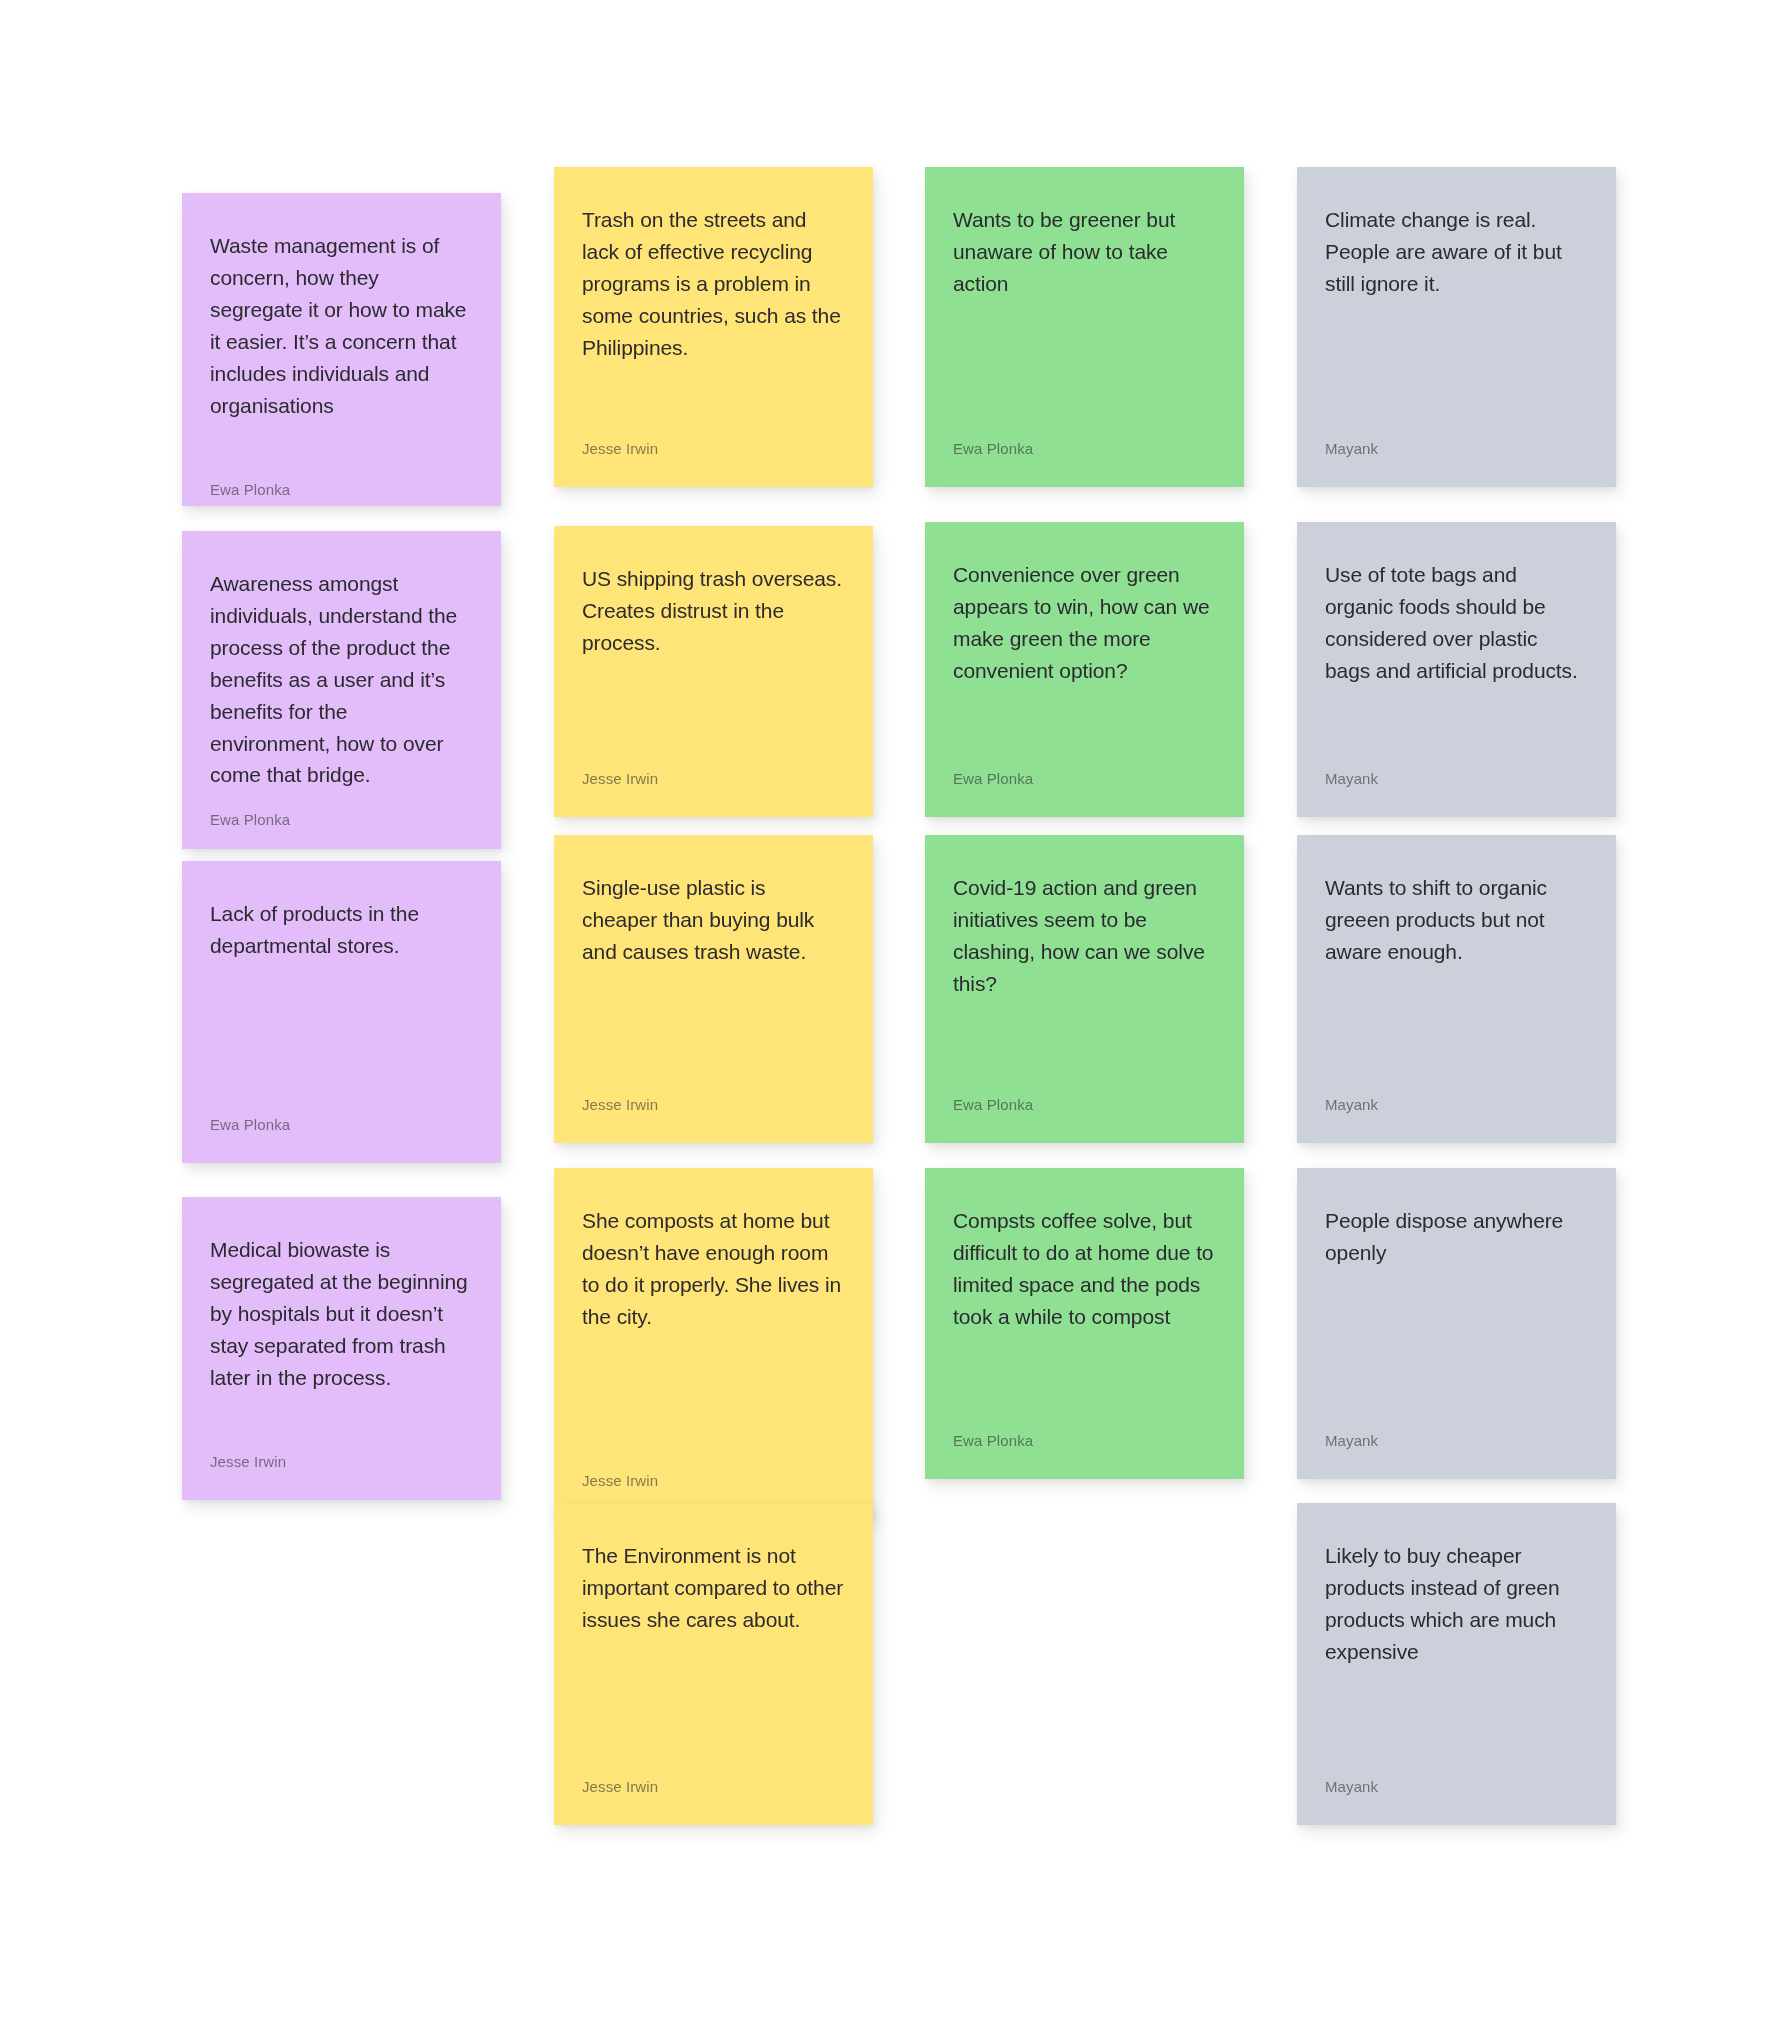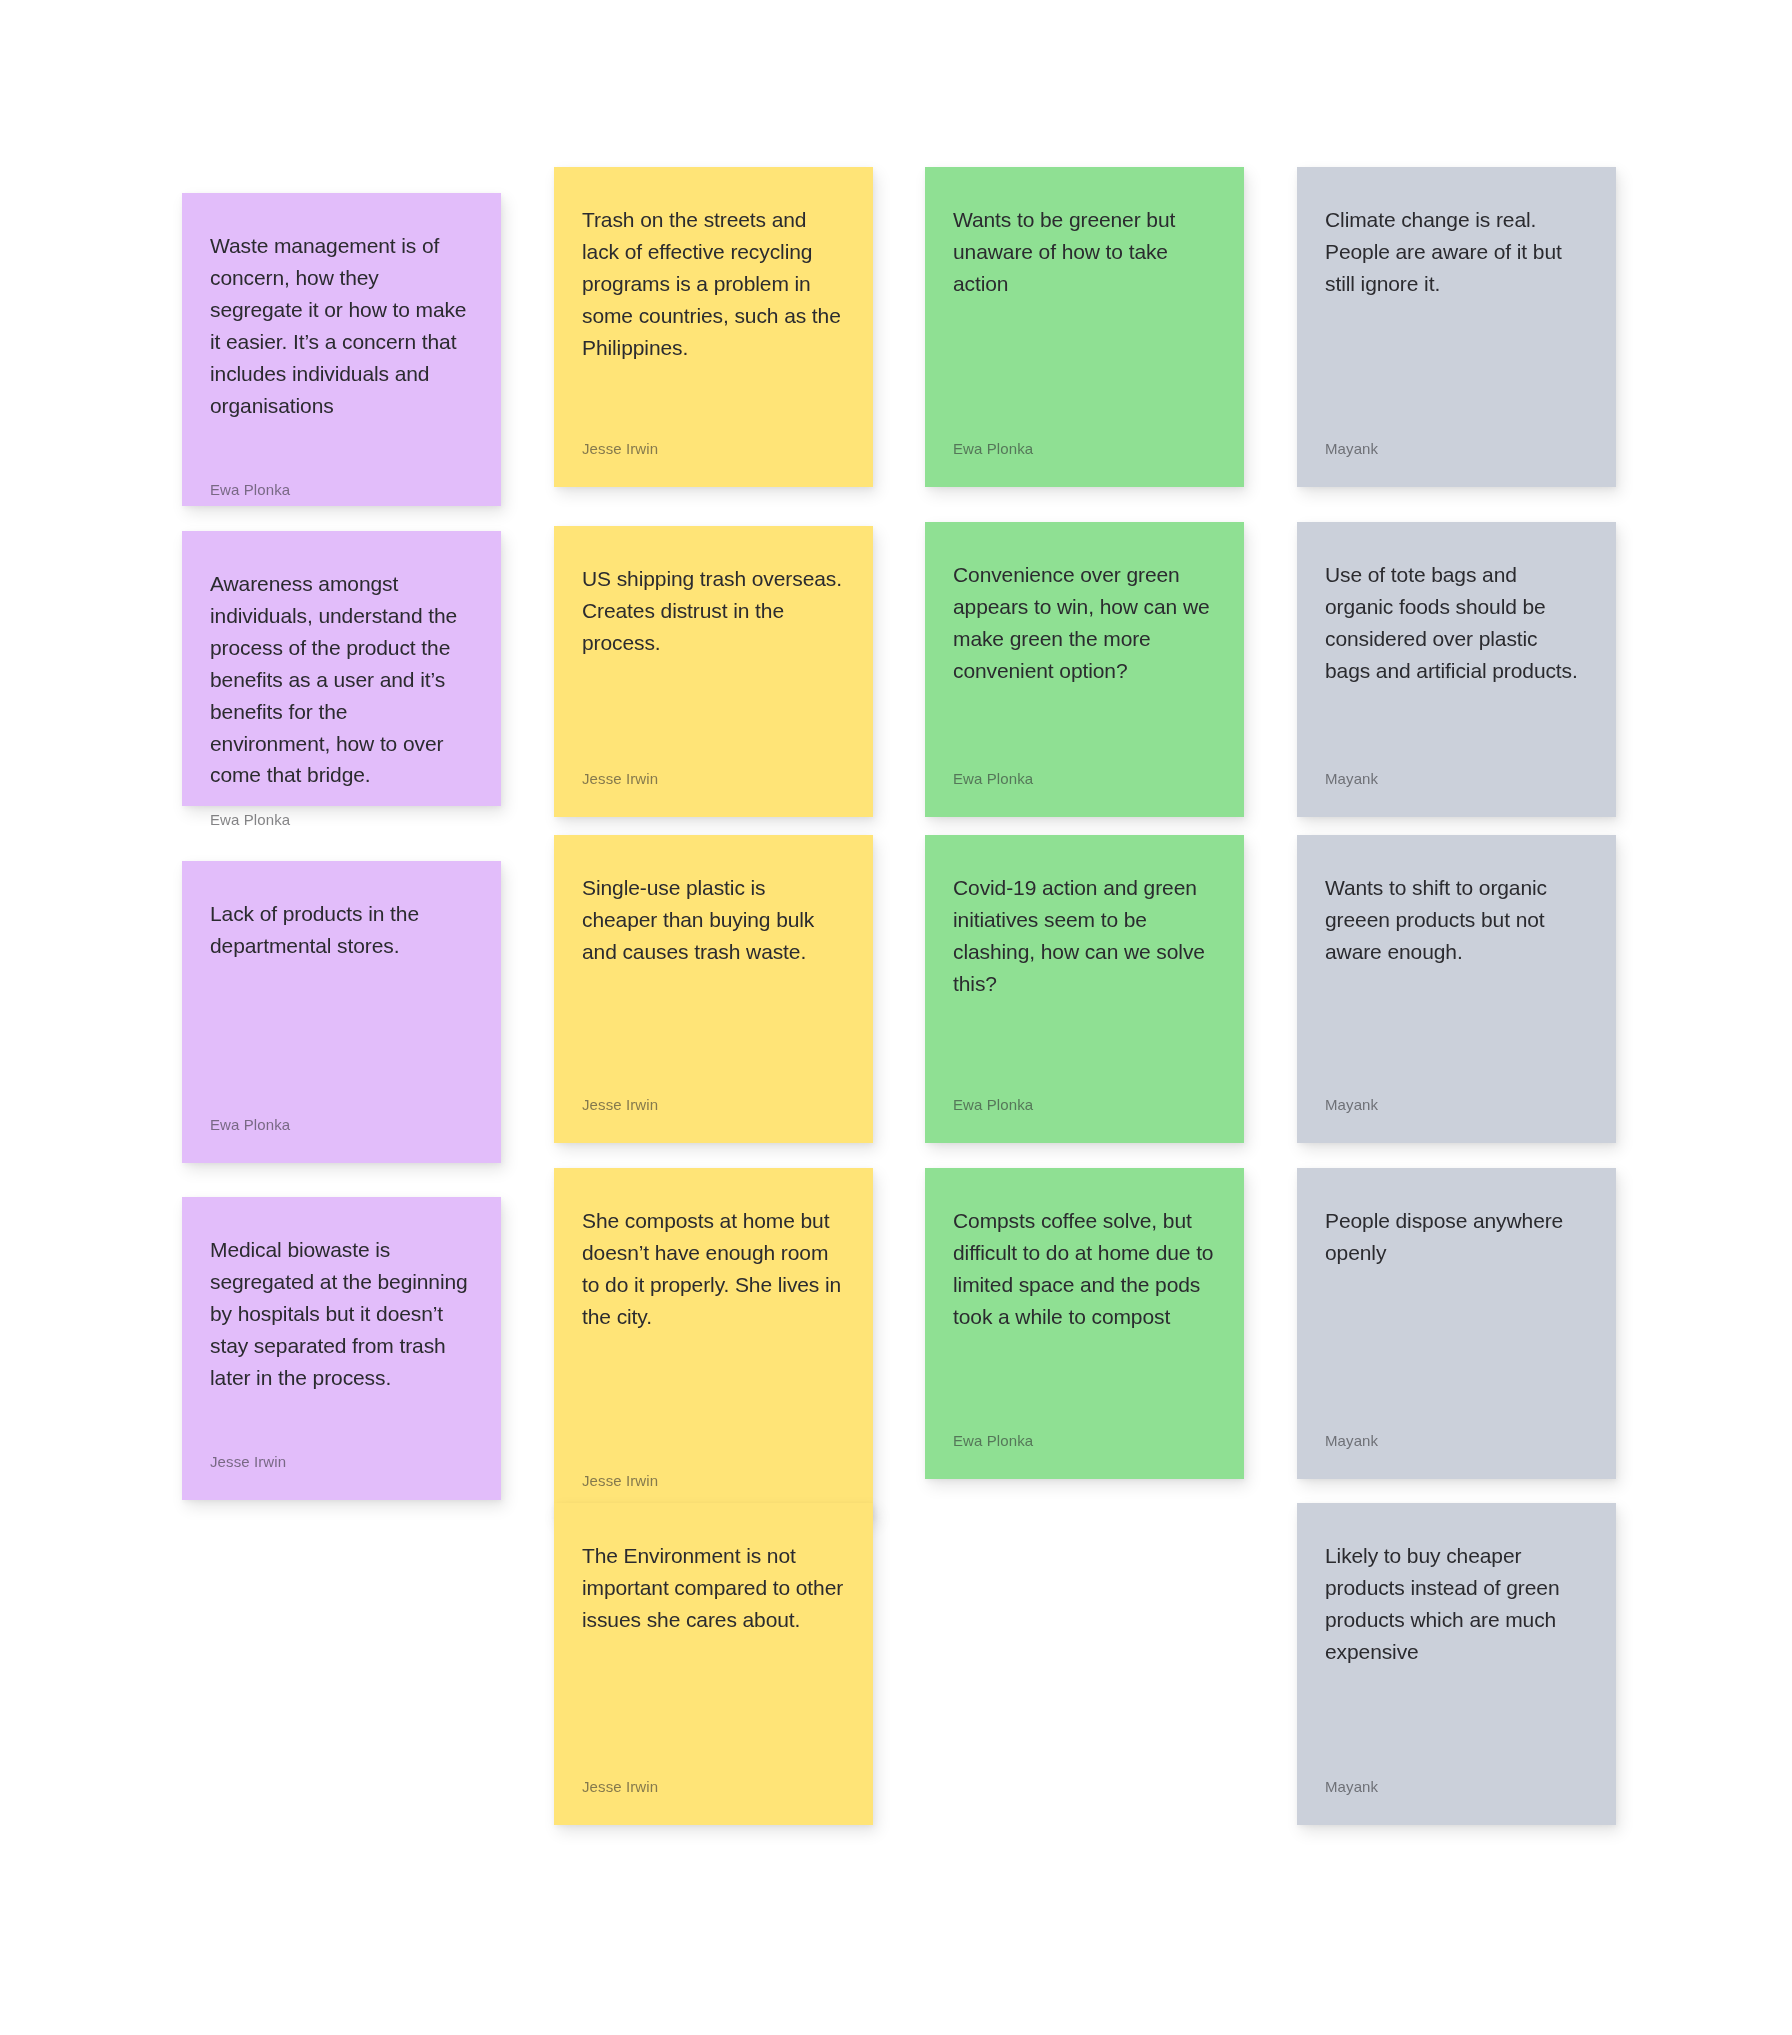--- a/index.html
+++ b/index.html
@@ -66,21 +66,21 @@
 </style>
 </head>
 <body>
 
 <div id="board">
     <div class="column col-purple">
       <div class="note bg-purple" style="top: 193px; height: 313px; gap: 40px;">
         <div class="note-body">Waste management is of concern, how they segregate it or how to make it easier. It’s a concern that includes individuals and organisations</div>
         <div class="note-author">Ewa Plonka</div>
       </div>
-      <div class="note bg-purple" style="top: 531px; height: 275px;">
+      <div class="note bg-purple" style="top: 531px; height: 318px;">
         <div class="note-body">Awareness amongst individuals, understand the process of the product the benefits as a user and it’s benefits for the environment, how to over come that bridge.</div>
         <div class="note-author">Ewa Plonka</div>
       </div>
       <div class="note bg-purple" style="top: 861px; height: 302px; gap: 44px;">
         <div class="note-body">Lack of products in the departmental stores.</div>
         <div class="note-author">Ewa Plonka</div>
       </div>
       <div class="note bg-purple" style="top: 1197px; height: 303px;">
         <div class="note-body">Medical biowaste is segregated at the beginning by hospitals but it doesn’t stay separated from trash later in the process.</div>
         <div class="note-author">Jesse Irwin</div>

